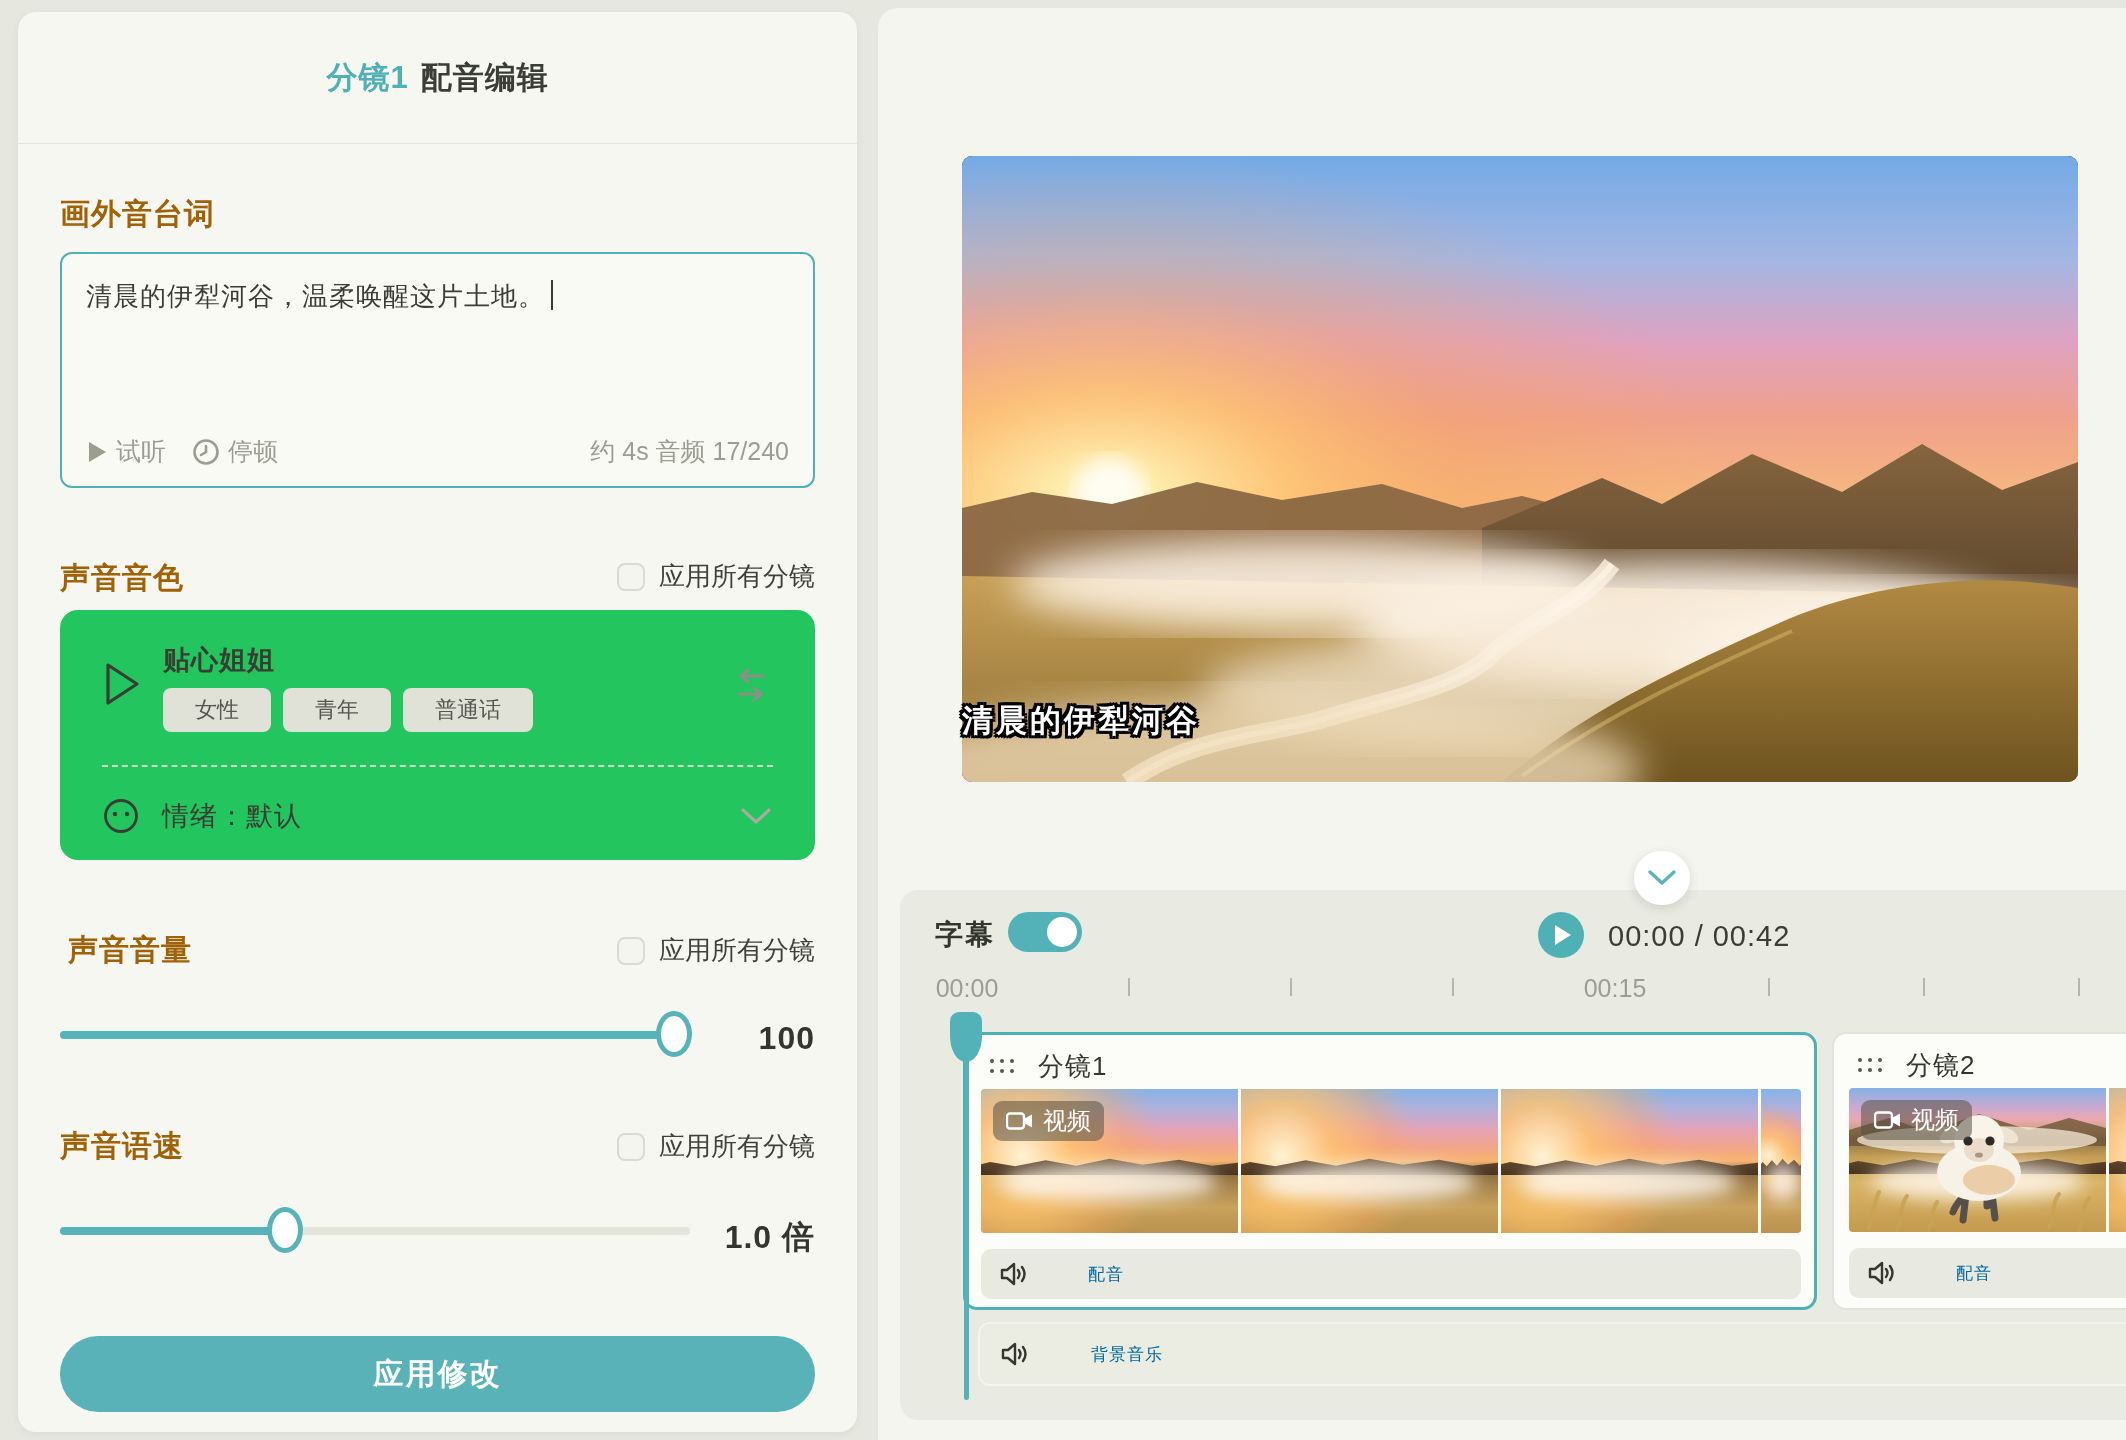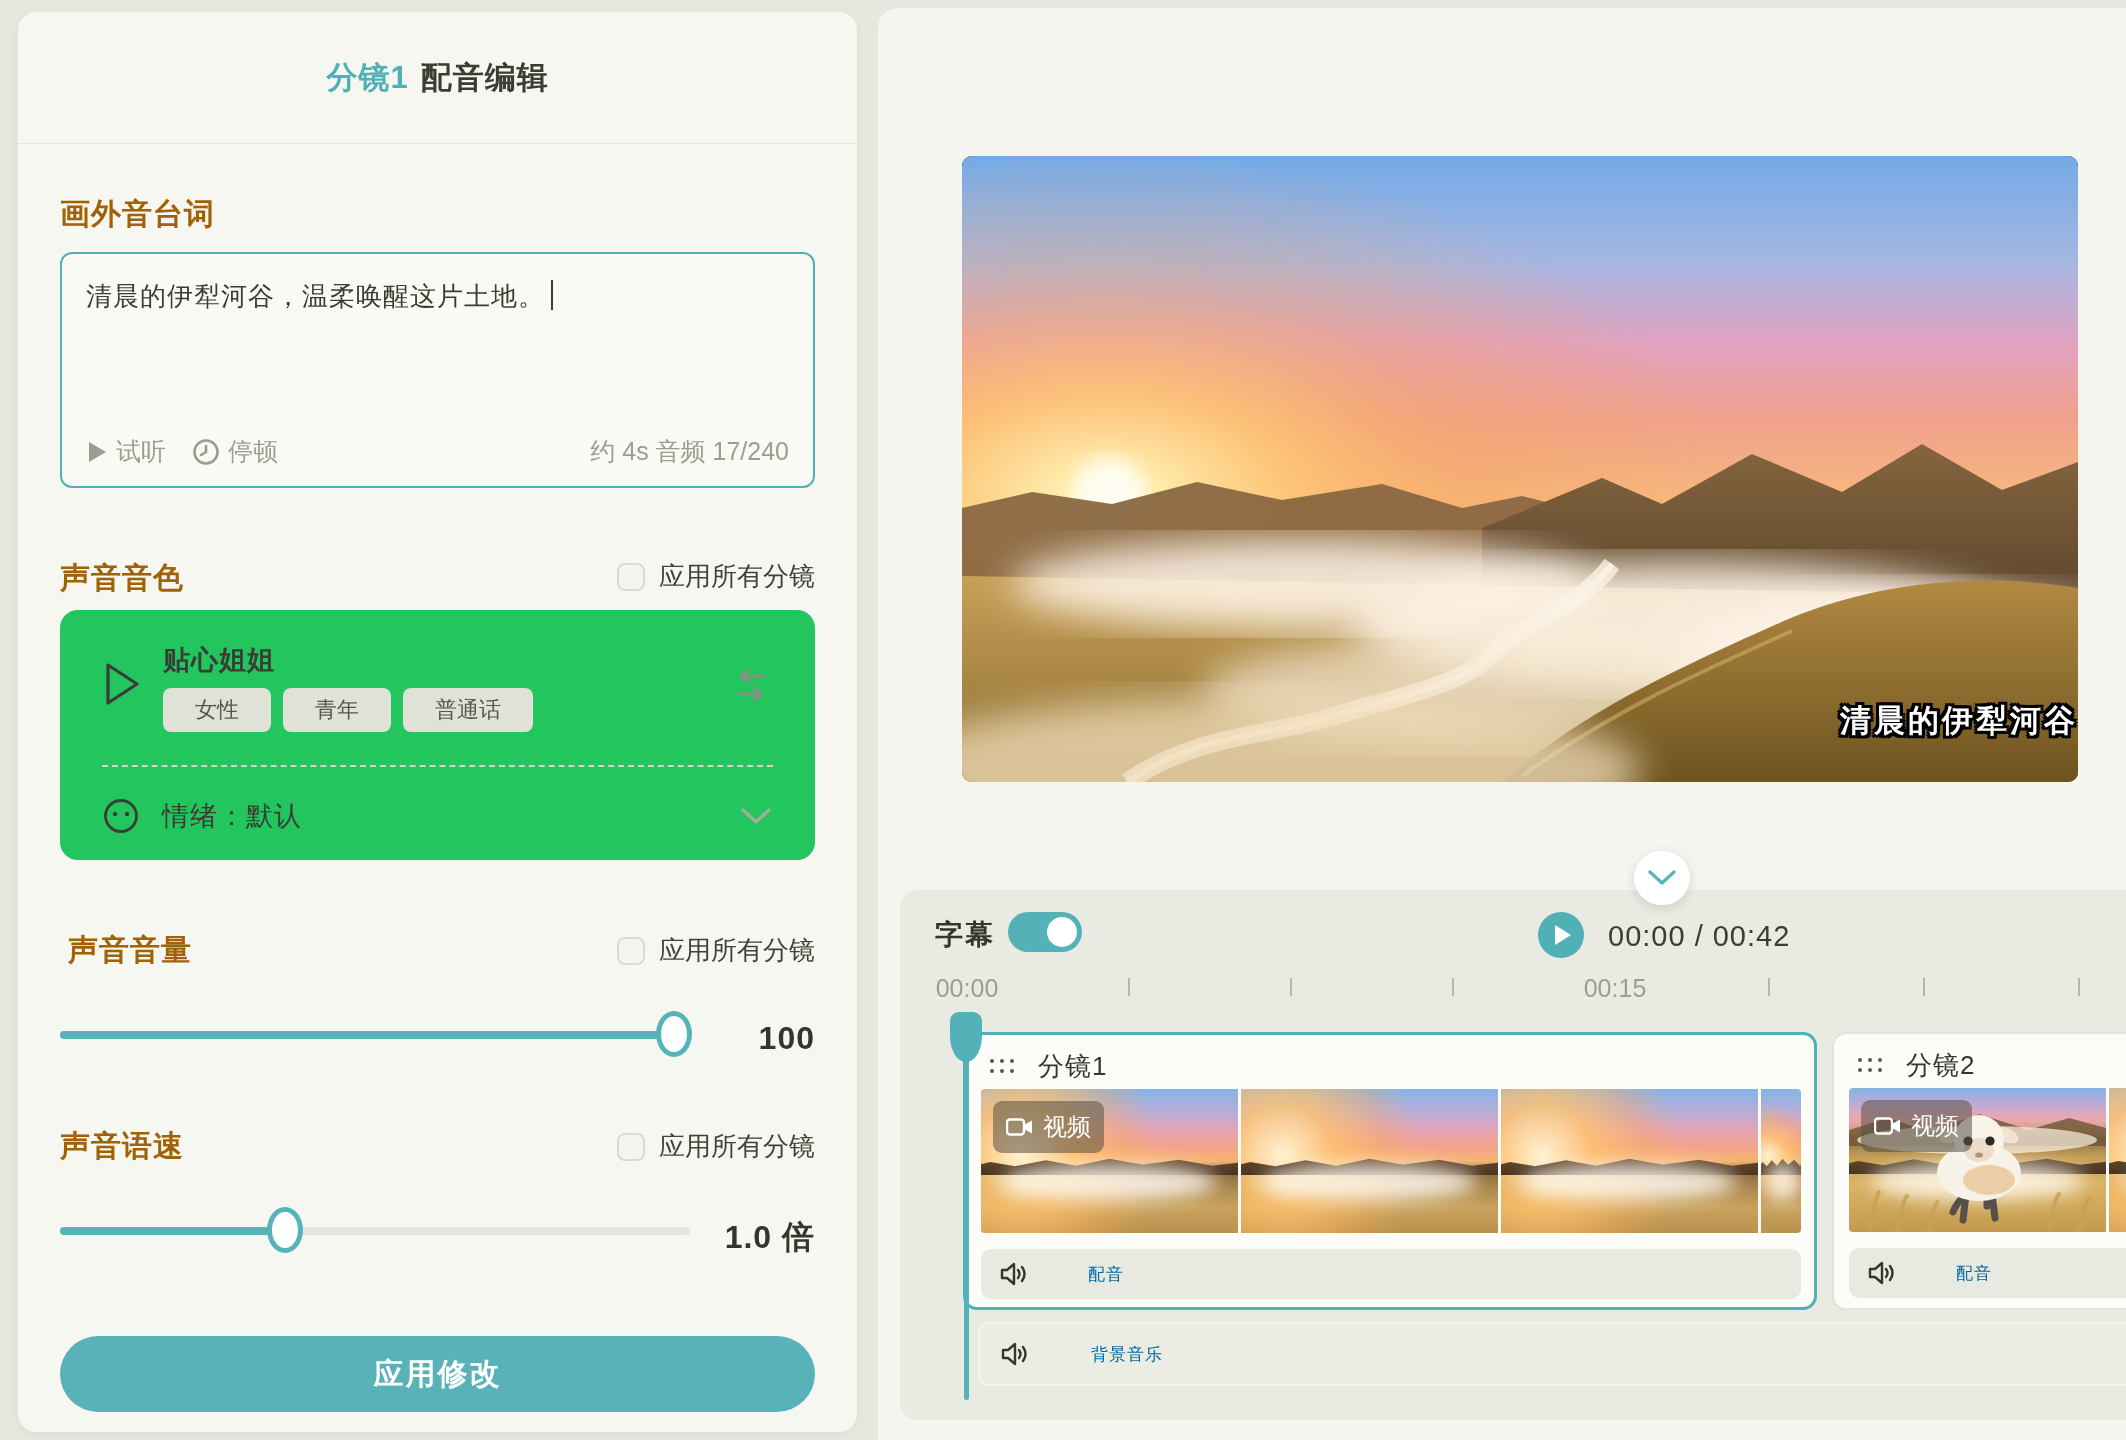--- a/index.html
+++ b/index.html
@@ -57,21 +57,21 @@
   .val-spd{top:1204px;}
 
   .apply-btn{position:absolute;left:42px;right:42px;top:1324px;height:76px;background:#58b2b8;border-radius:38px;
     display:flex;align-items:center;justify-content:center;color:#fff;font-size:30px;font-weight:bold;letter-spacing:2px;cursor:pointer;}
 
   
   .right-card{position:absolute;left:878px;top:8px;right:-24px;bottom:-24px;background:#f4f5ee;border-radius:20px;}
 
   .video{position:absolute;left:962px;top:156px;width:1116px;height:626px;border-radius:10px;overflow:hidden;background:#000;}
   .video svg{display:block;}
-  .subtitle{position:absolute;left:962px;top:700px;width:1116px;text-align:right;font-size:31px;font-weight:bold;color:#fff;
+  .subtitle{position:absolute;left:962px;top:700px;width:1116px;text-align:left;font-size:31px;font-weight:bold;color:#fff;
     letter-spacing:3px;
     text-shadow:-3px -3px 0 #000,3px -3px 0 #000,-3px 3px 0 #000,3px 3px 0 #000,0 -3px 0 #000,0 3px 0 #000,-3px 0 0 #000,3px 0 0 #000;}
 
   .collapse-btn{position:absolute;left:1634px;top:851px;width:56px;height:54px;background:#fff;border-radius:28px;
     box-shadow:0 3px 12px rgba(0,0,0,.12);display:flex;align-items:center;justify-content:center;cursor:pointer;z-index:5;}
 
   .timeline{position:absolute;left:900px;top:890px;right:-40px;height:530px;background:#e9eae1;border-radius:18px;}
   .tl-subtitle-label{position:absolute;left:35px;top:26px;font-size:28px;font-weight:bold;color:#33362d;letter-spacing:2px;}
   .toggle{position:absolute;left:108px;top:22px;width:74px;height:40px;border-radius:20px;background:#53b2b8;cursor:pointer;}
   .toggle .knob{position:absolute;right:5px;top:5px;width:30px;height:30px;border-radius:50%;background:#fff;}
@@ -96,21 +96,21 @@
     background:
       radial-gradient(circle at 16% 46%, rgba(255,246,214,.95), rgba(255,196,110,.8) 22%, rgba(250,170,90,.35) 45%, transparent 60%),
       linear-gradient(180deg,#85b4e8 0%,#b9aed8 16%,#e3a3b8 28%,#f2a58b 40%,#f6b370 50%,#8a6a40 58%,#a8854c 68%,#c9a25c 82%,#b8924e 100%);}
   .thumb.cut{flex:0 0 43px;}
   .thumb::before{content:'';position:absolute;left:-4%;width:108%;top:44%;height:16%;
     background:linear-gradient(#6e4f31,#473420);
     clip-path:polygon(0 62%,7% 42%,16% 60%,27% 34%,38% 58%,50% 28%,62% 54%,75% 32%,87% 58%,100% 40%,100% 100%,0 100%);}
   .thumb::after{content:'';position:absolute;left:8%;right:8%;top:52%;height:26%;border-radius:50%;
     background:rgba(255,248,238,.85);filter:blur(9px);}
   .badge{position:absolute;left:12px;top:12px;display:flex;align-items:center;gap:9px;background:rgba(86,80,68,.55);
-    border-radius:9px;padding:10px 13px;color:#fff;font-size:24px;z-index:2;}
+    border-radius:9px;padding:4px 13px;color:#fff;font-size:24px;z-index:2;}
   .audio-track{position:absolute;left:15px;top:214px;height:50px;background:#e8e9e0;border-radius:10px;
     display:flex;align-items:center;gap:16px;padding-left:18px;box-sizing:border-box;}
   .clip1 .audio-track{width:820px;}
   .clip2 .audio-track{width:306px;}
   .audio-label{font-size:17px;color:#0369a1;letter-spacing:1px;margin-left:43px;}
 
   .bgm-track{position:absolute;left:78px;top:432px;right:10px;height:64px;background:#ebece2;border:2px solid #f4f5ec;
     border-radius:12px;display:flex;align-items:center;gap:18px;padding-left:20px;box-sizing:border-box;}
 
   .playhead-line{position:absolute;left:64px;top:150px;width:5px;height:360px;background:#53b2b8;border-radius:3px;z-index:6;}

